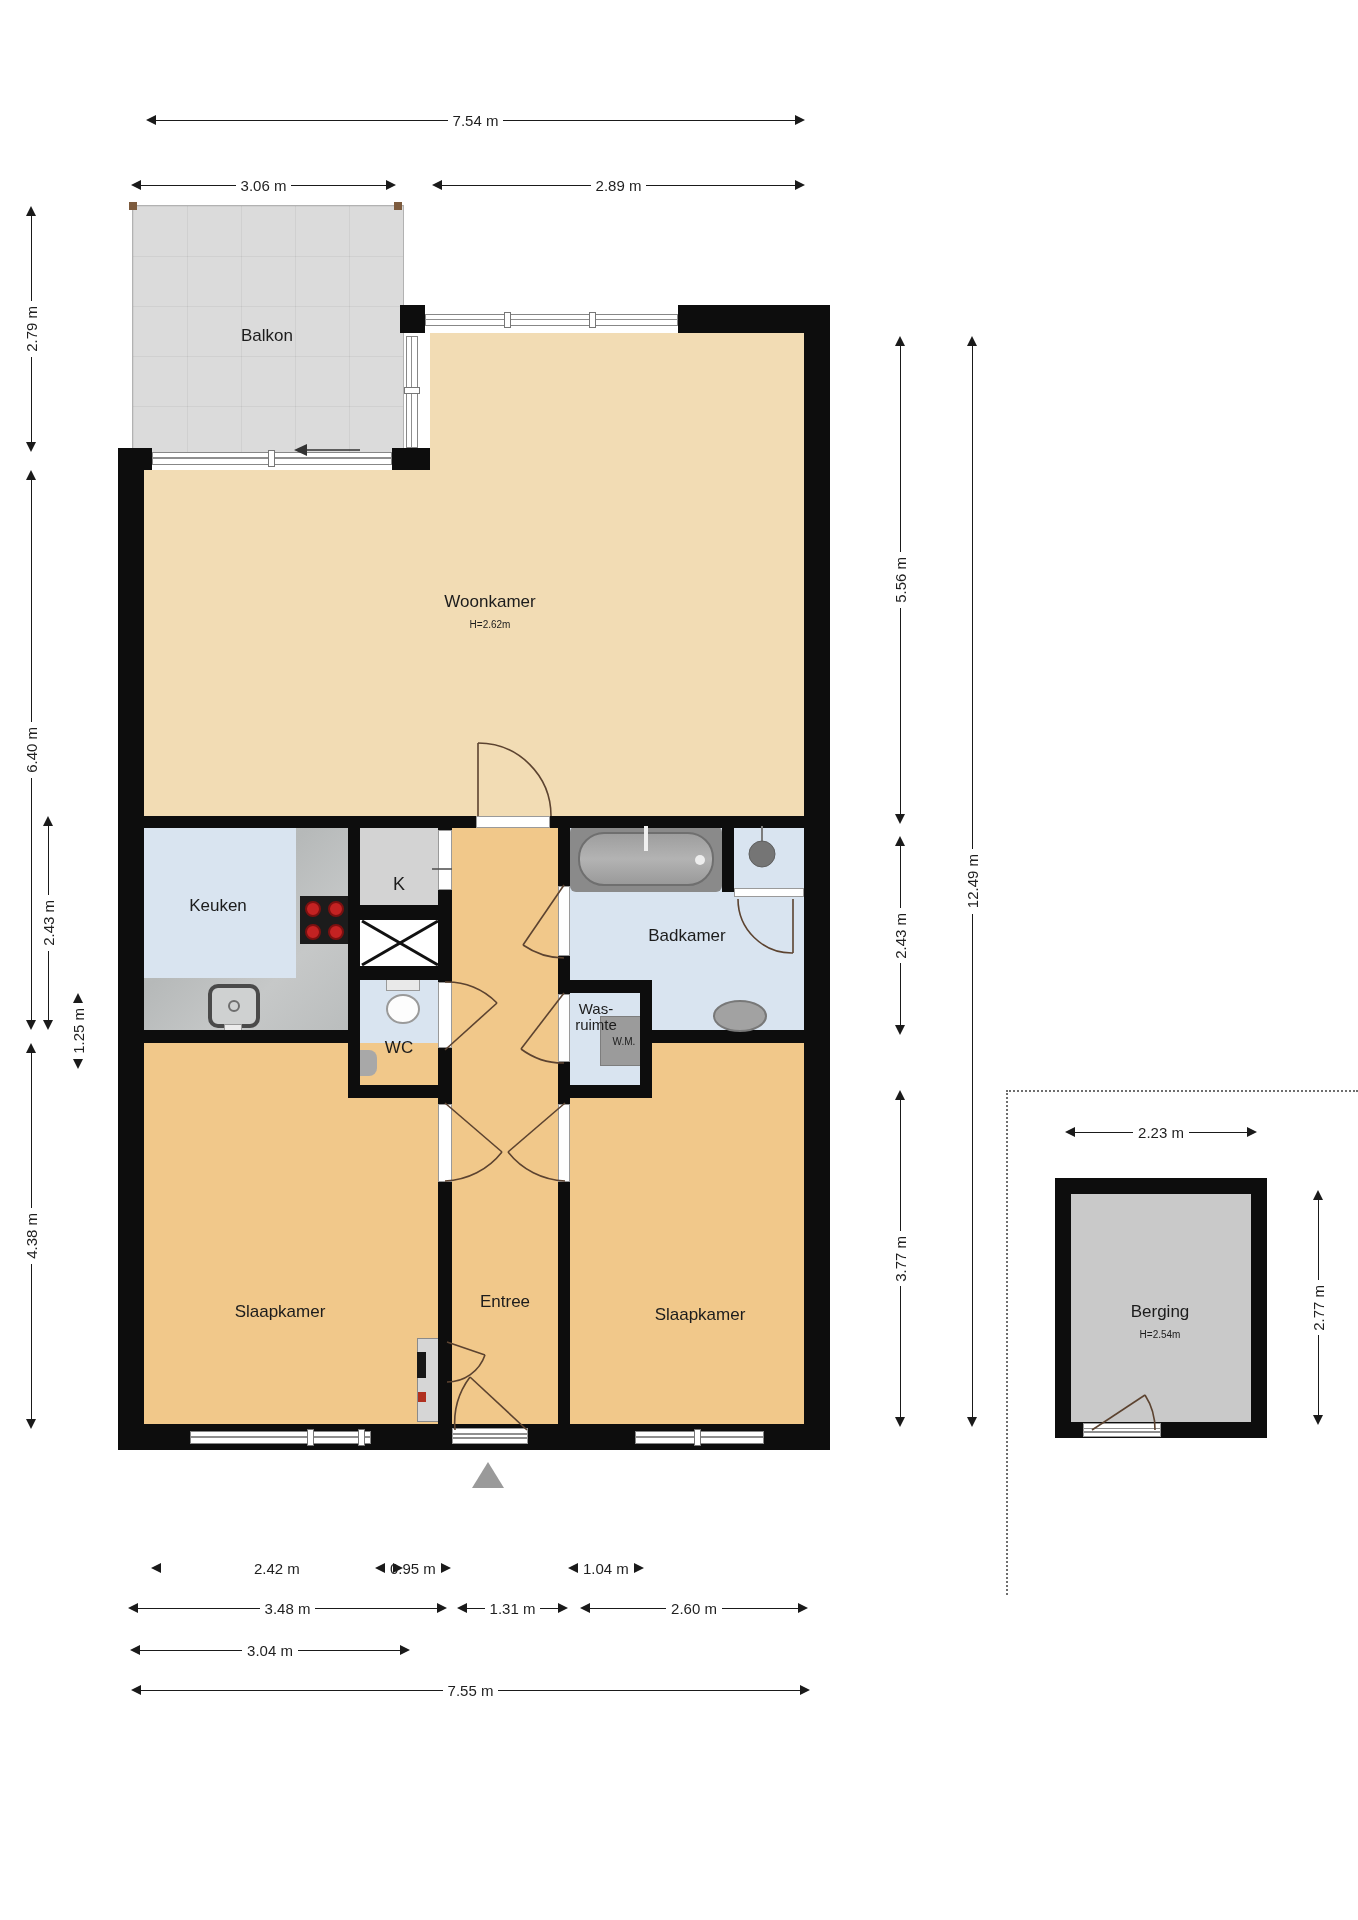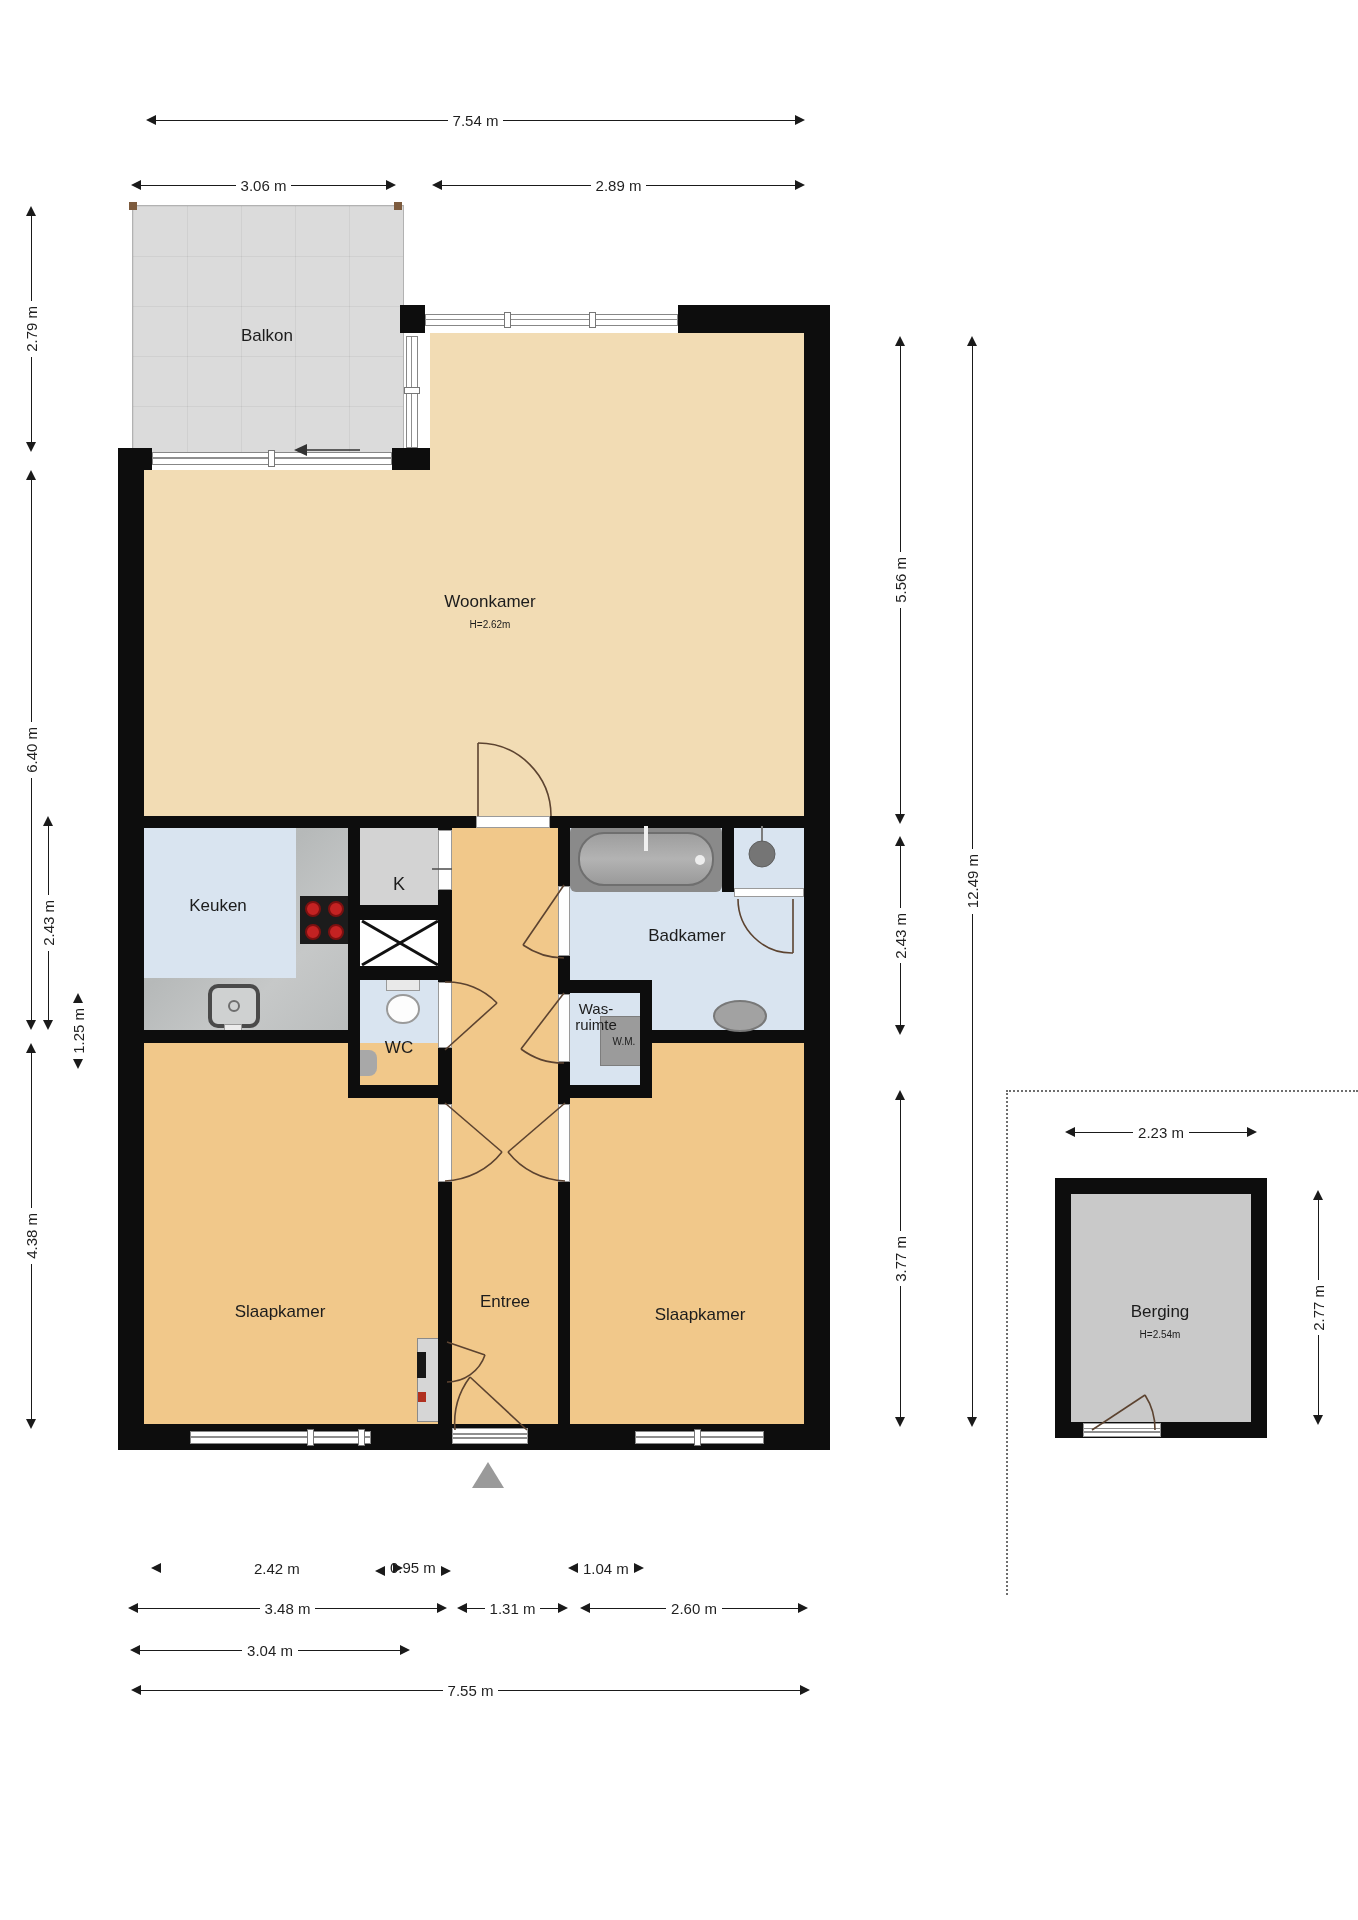--- a/index.html
+++ b/index.html
@@ -305,21 +305,21 @@
       <i class="ah b"></i>
     </div>
 
   <div class="dim h" style="left:151px;top:1560px;width:210px;gap:44px;">
     <i class="ah l"></i>
       <i class="ln"></i>
       <span class="lbl">2.42 m</span>
       <i class="ln"></i>
       <i class="ah r"></i>
     </div>
-  <div class="dim h" style="left:375px;top:1560px;width:79px;align-items:flex-end;">
+  <div class="dim h" style="left:375px;top:1560px;width:79px;">
     <i class="ah l"></i>
       <span class="lbl">0.95 m</span>
       <i class="ah r"></i>
     </div>
   <div class="dim h" style="left:568px;top:1560px;width:87px;">
     <i class="ah l"></i>
       <span class="lbl">1.04 m</span>
       <i class="ah r"></i>
     </div>
   <div class="dim h" style="left:128px;top:1600px;width:319px;">

